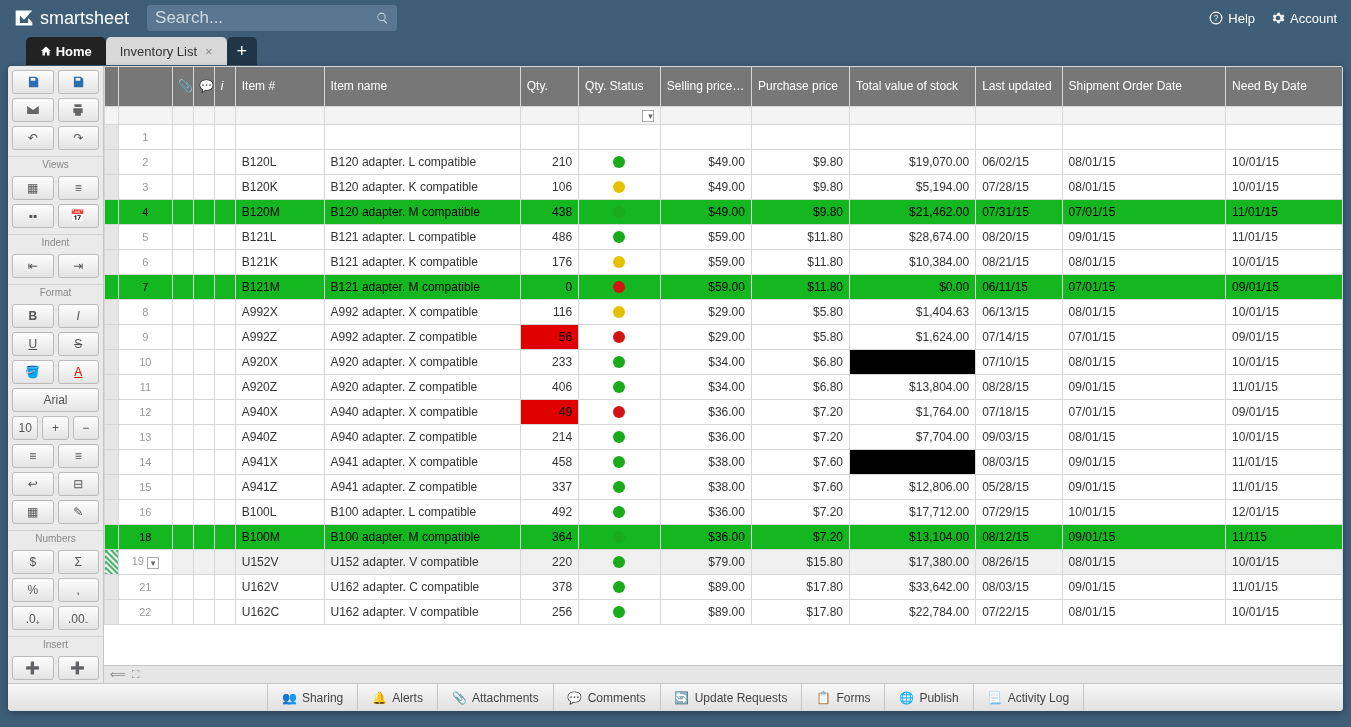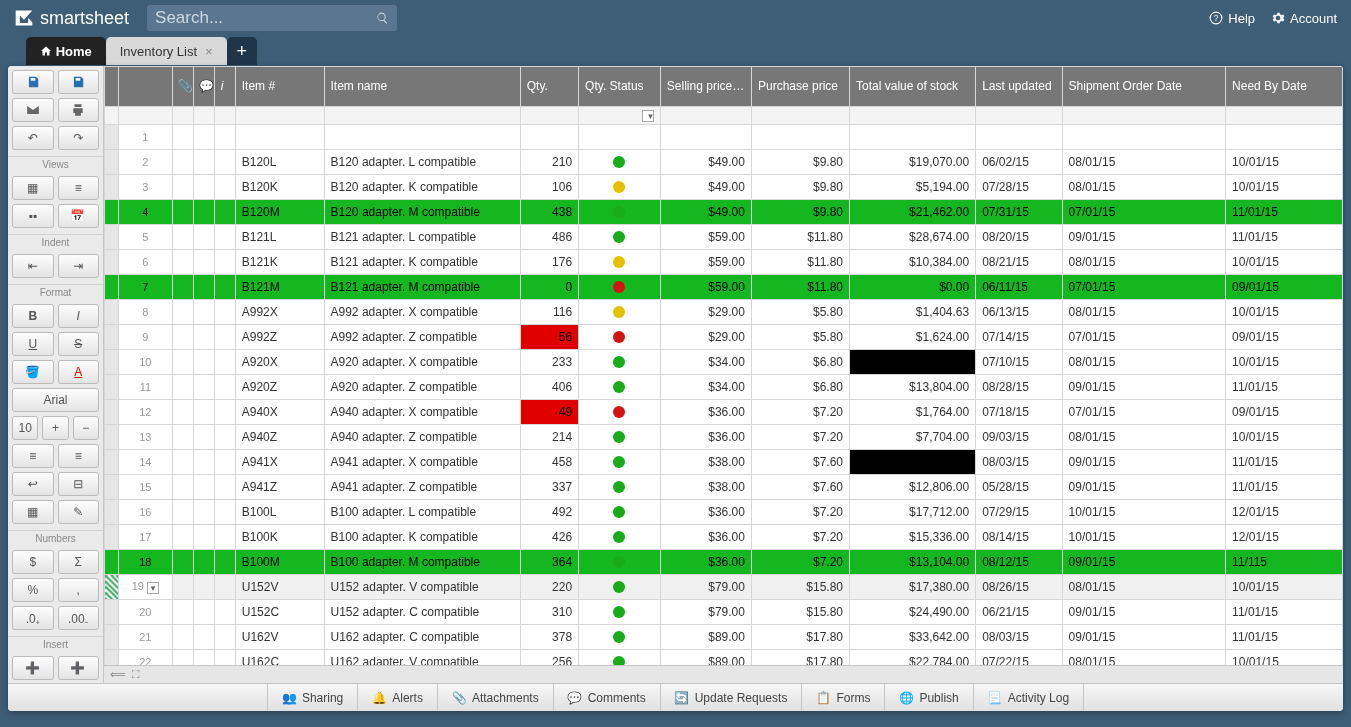--- a/index.html
+++ b/index.html
@@ -576,39 +576,20 @@
                 <td style="text-align:center">
                   <span class="status-dot dot-green"></span>
                 </td>
                 <td class="num">$36.00</td>
                 <td class="num">$7.20</td>
                 <td class="num">$17,712.00</td>
                 <td>07/29/15</td>
                 <td>10/01/15</td>
                 <td>12/01/15</td>
               </tr>
-              <tr>
-                <td style="background:#e6e6e6"></td>
-                <td class="rownum">17</td>
-                <td></td>
-                <td></td>
-                <td></td>
-                <td>B100K</td>
-                <td>B100 adapter. K compatible</td>
-                <td class="num">426</td>
-                <td style="text-align:center">
-                  <span class="status-dot dot-green"></span>
-                </td>
-                <td class="num">$36.00</td>
-                <td class="num">$7.20</td>
-                <td class="num">$15,336.00</td>
-                <td>08/14/15</td>
-                <td>10/01/15</td>
-                <td>12/01/15</td>
-              </tr>
               <tr class="hl-green">
                 <td style="background:#e6e6e6"></td>
                 <td class="rownum">18</td>
                 <td></td>
                 <td></td>
                 <td></td>
                 <td>B100M</td>
                 <td>B100 adapter. M compatible</td>
                 <td class="num">364</td>
                 <td style="text-align:center">
@@ -635,39 +616,20 @@
                 </td>
                 <td class="num">$79.00</td>
                 <td class="num">$15.80</td>
                 <td class="num">$17,380.00</td>
                 <td>08/26/15</td>
                 <td>08/01/15</td>
                 <td>10/01/15</td>
               </tr>
               <tr>
                 <td style="background:#e6e6e6"></td>
-                <td class="rownum">20</td>
-                <td></td>
-                <td></td>
-                <td></td>
-                <td>U152C</td>
-                <td>U152 adapter. C compatible</td>
-                <td class="num">310</td>
-                <td style="text-align:center">
-                  <span class="status-dot dot-green"></span>
-                </td>
-                <td class="num">$79.00</td>
-                <td class="num">$15.80</td>
-                <td class="num">$24,490.00</td>
-                <td>06/21/15</td>
-                <td>09/01/15</td>
-                <td>11/01/15</td>
-              </tr>
-              <tr>
-                <td style="background:#e6e6e6"></td>
                 <td class="rownum">21</td>
                 <td></td>
                 <td></td>
                 <td></td>
                 <td>U162V</td>
                 <td>U162 adapter. C compatible</td>
                 <td class="num">378</td>
                 <td style="text-align:center">
                   <span class="status-dot dot-green"></span>
                 </td>

